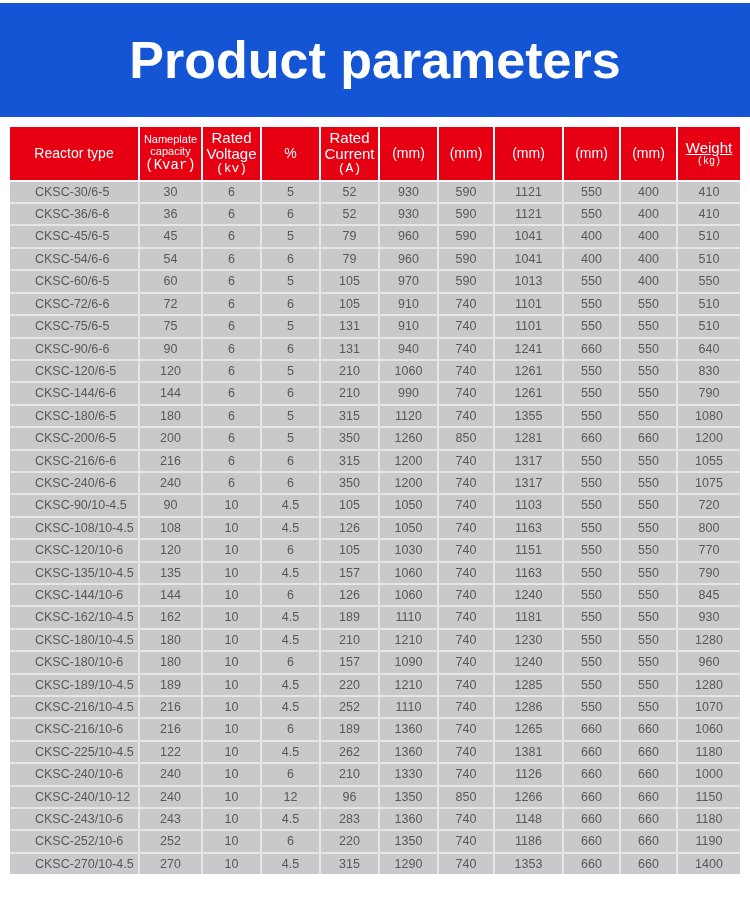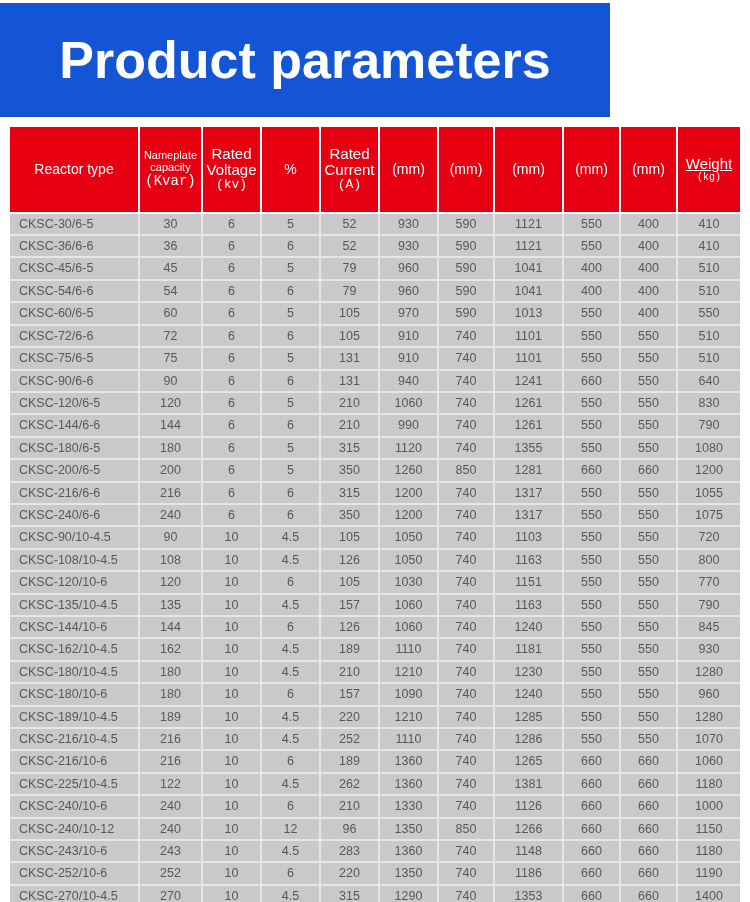--- a/index.html
+++ b/index.html
@@ -10,21 +10,21 @@
     font-family: "Liberation Sans", sans-serif;
   }
   .page {
     width: 750px;
     height: 902px;
     background: #ffffff;
     overflow: hidden;
   }
   .banner {
     margin-top: 3px;
-    width: 610px;
+    width: 750px;
     height: 114px;
     background: #1355d4;
     display: flex;
     align-items: center;
     justify-content: center;
   }
   .banner h1 {
     margin: 0;
     color: #ffffff;
     font-size: 52px;
@@ -40,21 +40,21 @@
     border-spacing: 0;
     table-layout: fixed;
   }
   table.spec thead th {
     background: #e60012;
     color: #ffffff;
     font-weight: normal;
     vertical-align: middle;
     text-align: center;
     height: 46px;
-    padding: 19px 0;
+    padding: 3px 0;
     border-right: 2px solid #ffffff;
     border-bottom: 2px solid #ffffff;
     overflow: hidden;
   }
   table.spec thead th:last-child { border-right: none; }
   .hdr-title {
     display: block;
     white-space: pre-line;
     line-height: 1.08;
     font-size: 14px;
@@ -82,21 +82,21 @@
     padding: 0;
     border-right: 2px solid #e6e6e8;
     border-bottom: 2px solid #e6e6e8;
     white-space: nowrap;
     overflow: hidden;
   }
   table.spec tbody td:last-child { border-right: none; }
   table.spec tbody tr:last-child td { border-bottom: none; }
   table.spec tbody td:first-child {
     text-align: left;
-    padding-left: 9px;
+    padding-left: 25px;
   }
 </style>
 </head>
 <body>
 
 <div class="page">
 
   <div class="banner">
     <h1>Product parameters</h1>
   </div>

